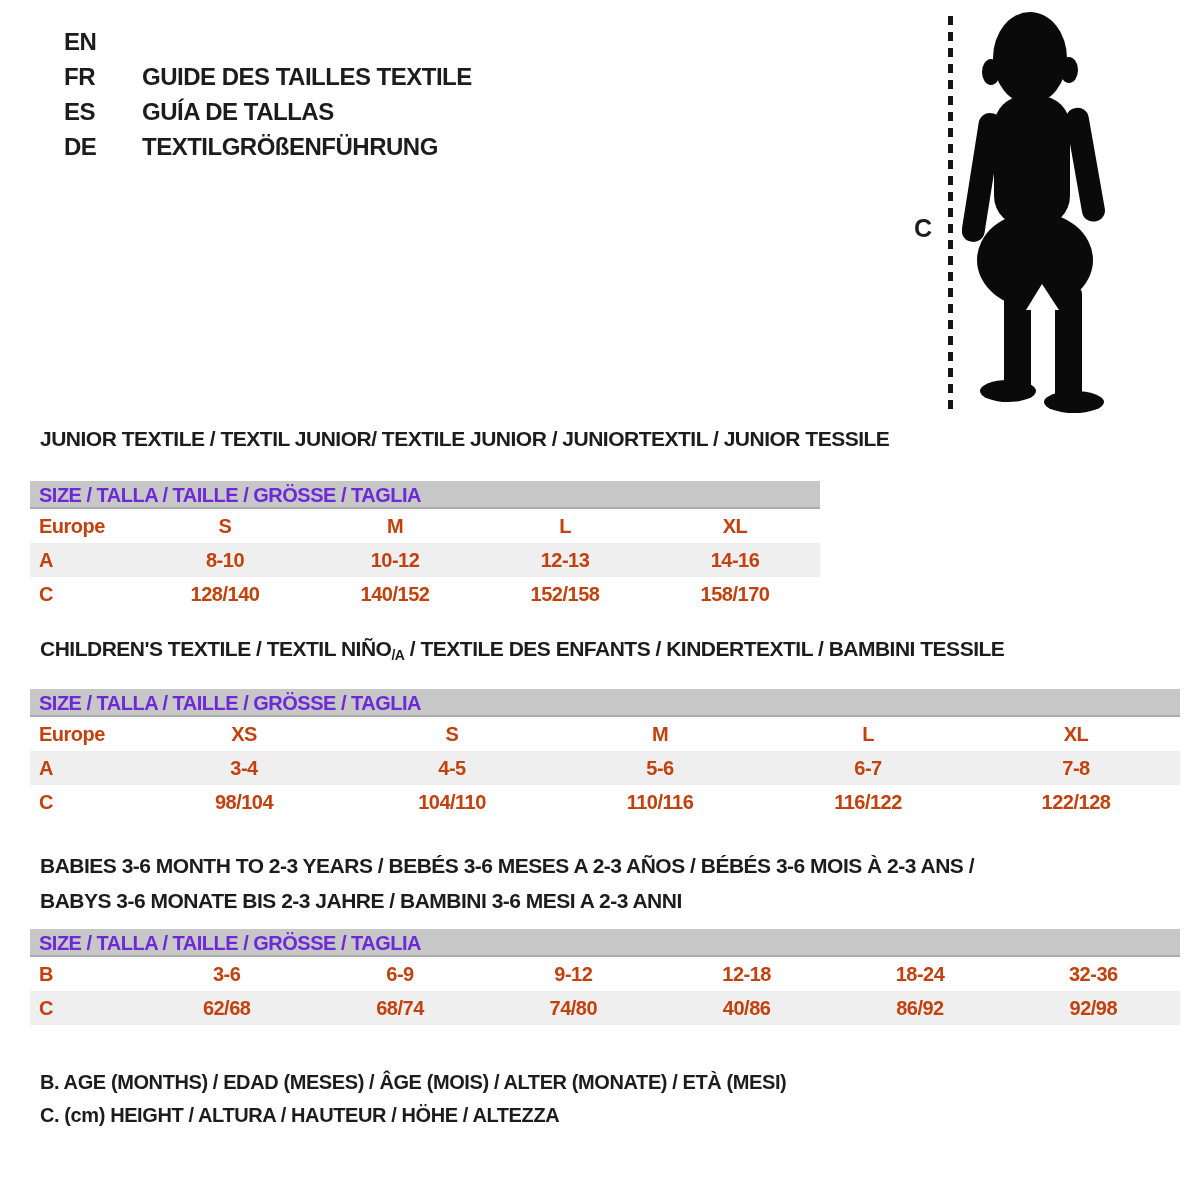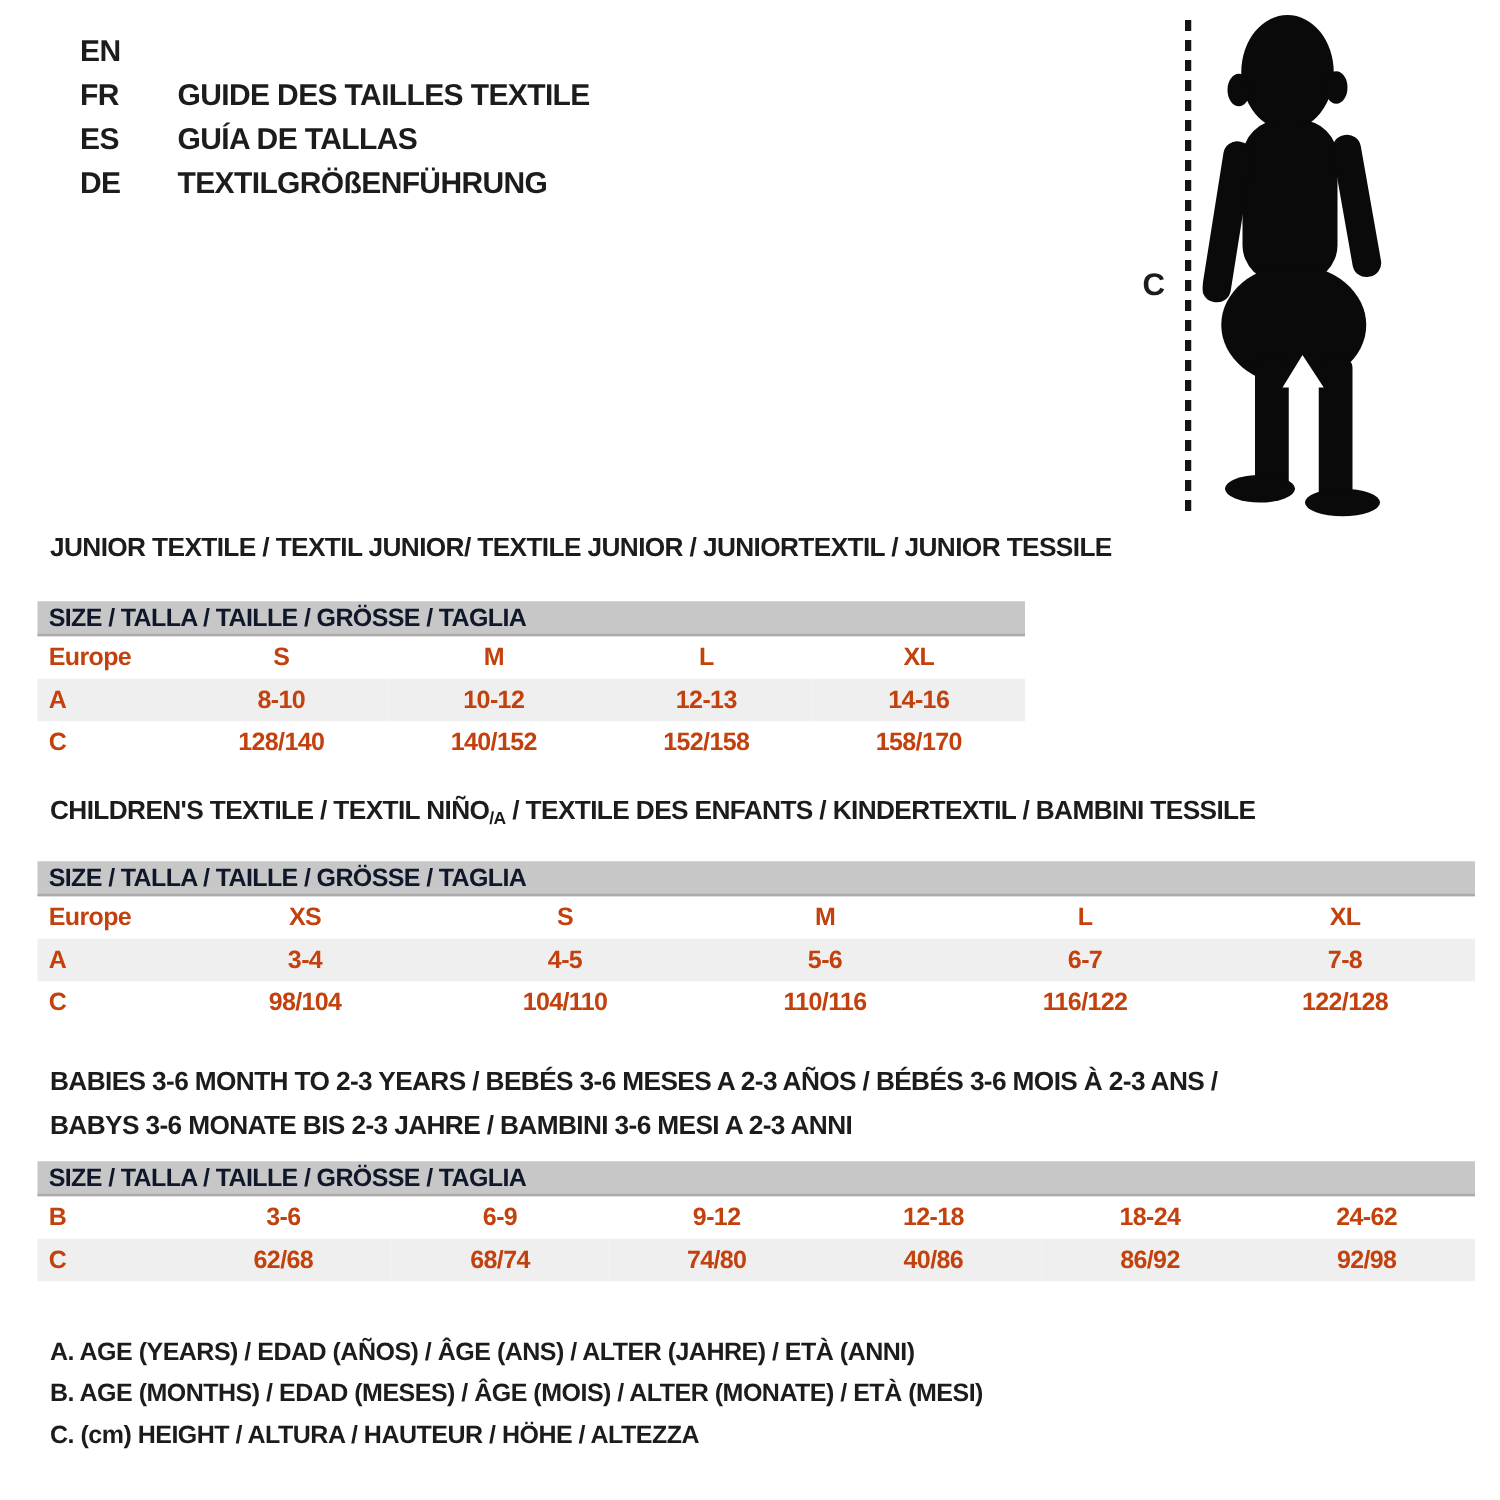--- a/index.html
+++ b/index.html
@@ -46,21 +46,21 @@
   .size-table-wrap { position: absolute; }
   #junior-table   { left: 30px; top: 481px; width: 790px; }
   #children-table { left: 30px; top: 689px; width: 1150px; }
   #babies-table   { left: 30px; top: 929px; width: 1150px; }
 
   .size-header-bar {
     height: 28px; line-height: 28px;
     background: #c7c7c7;
     border-bottom: 2px solid #ababab;
     padding-left: 9px;
-    font-size: 20px; font-weight: 700; letter-spacing: -0.5px; color: #0f172a;
+    font-size: 20px; font-weight: 700; letter-spacing: -0.5px; color: #6d28d9;
   }
   table.size-table {
     width: 100%;
     border-collapse: collapse;
     table-layout: fixed;
   }
   table.size-table td {
     height: 34px;
     text-align: center;
     font-size: 20px; font-weight: 700; letter-spacing: -0.5px;
@@ -191,34 +191,33 @@
     <div class="size-header-bar">SIZE / TALLA / TAILLE / GRÖSSE / TAGLIA</div>
     <table class="size-table">
         <tbody>
           <tr>
             <td class="row-label">B</td>
             <td>3-6</td>
             <td>6-9</td>
             <td>9-12</td>
             <td>12-18</td>
             <td>18-24</td>
-            <td>24-62</td>
+            <td>32-36</td>
           </tr>
           <tr class="shaded">
             <td class="row-label">C</td>
             <td>62/68</td>
             <td>68/74</td>
             <td>74/80</td>
             <td>40/86</td>
             <td>86/92</td>
             <td>92/98</td>
           </tr>
         </tbody>
       </table>
   </div>
 
   <div class="legend">
-    <div class="legend-line">A. AGE (YEARS) / EDAD (AÑOS) / ÂGE (ANS) / ALTER (JAHRE) / ETÀ (ANNI)</div>
     <div class="legend-line">B. AGE (MONTHS) / EDAD (MESES) / ÂGE (MOIS) / ALTER (MONATE) / ETÀ (MESI)</div>
     <div class="legend-line">C. (cm) HEIGHT / ALTURA / HAUTEUR / HÖHE / ALTEZZA</div>
   </div>
 
 </div>
 
 </body></html>

